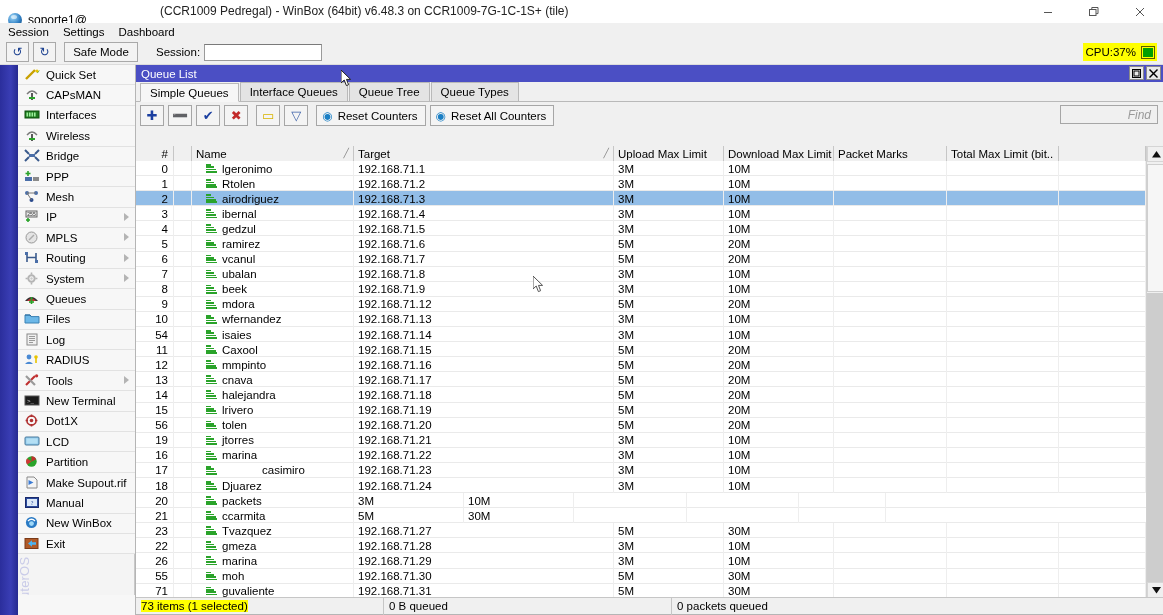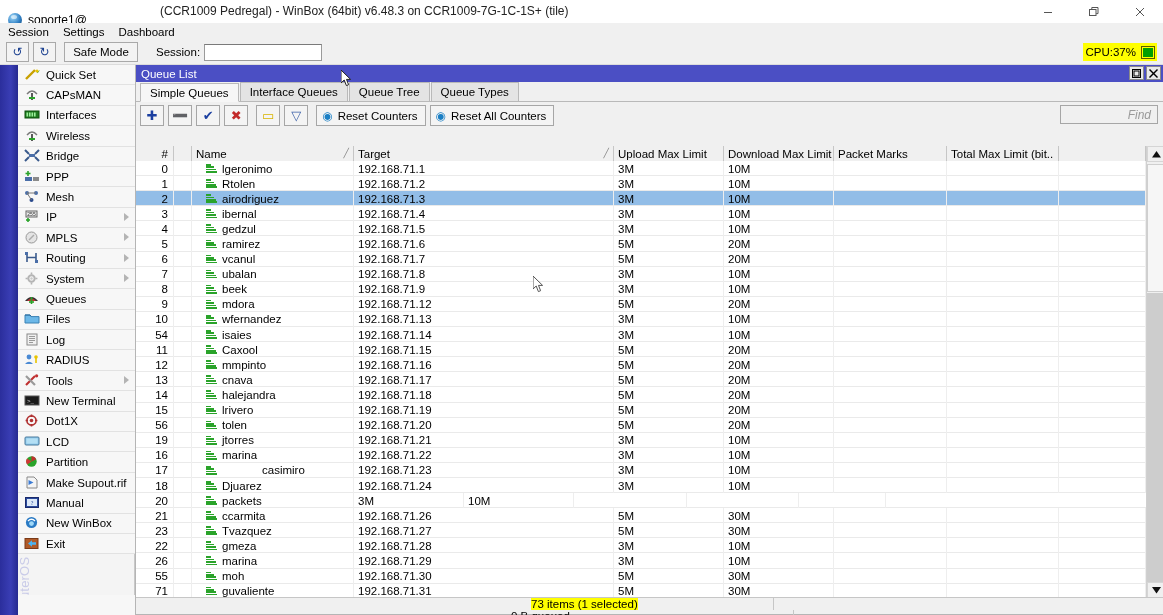--- a/index.html
+++ b/index.html
@@ -187,21 +187,21 @@
   .sb-rest { position: absolute; top: 131px; left: 0; width: 18px; bottom: 0; background: #cdcdcd; }
 
   .hdr-dropdown {
     position: absolute; right: 0; top: 0; width: 18px; height: 15px; background: #f0f0f0;
     display: flex; align-items: center; justify-content: center; font-size: 8px; border-left: 1px solid #c6c6c6;
   }
 
   
   .statusbar {
     position: absolute; left: 0; bottom: 0; width: 1028px; height: 17px;
-    background: #f0f0f0; display: flex; align-items: center; border-top: 1px solid #c6c6c6; flex-direction: column;
+    background: #f0f0f0; display: flex; align-items: center; border-top: 1px solid #c6c6c6;
   }
   .sb-cell { height: 17px; display: flex; align-items: center; padding-left: 5px; font-size: 11.5px; border-right: 1px solid #c6c6c6; }
   .sb-hl { background: #ffff00; }
 
   .cursor { position: absolute; width: 11px; height: 17px; pointer-events: none; }
 </style>
 </head>
 <body>
 
 <div id="app">
@@ -1324,23 +1324,20 @@
             <div class="td" style="width: 18px; flex: 0 0 18px;"></div>
             <div class="td name" style="width: 162px; flex: 0 0 162px;">
               <span class="qico">
                 <i></i>
                 <i></i>
                 <i></i>
                 <i></i>
               </span>
               <span>ccarmita</span>
             </div>
-            <div class="td" style="width: 260px; flex: 0 0 260px;">
-              <span>192.168.71.26</span>
-            </div>
             <div class="td" style="width: 110px; flex: 0 0 110px;">
               <span>5M</span>
             </div>
             <div class="td" style="width: 110px; flex: 0 0 110px;">
               <span>30M</span>
             </div>
             <div class="td" style="width: 113px; flex: 0 0 113px;">
               <span></span>
             </div>
             <div class="td" style="width: 112px; flex: 0 0 112px;">

